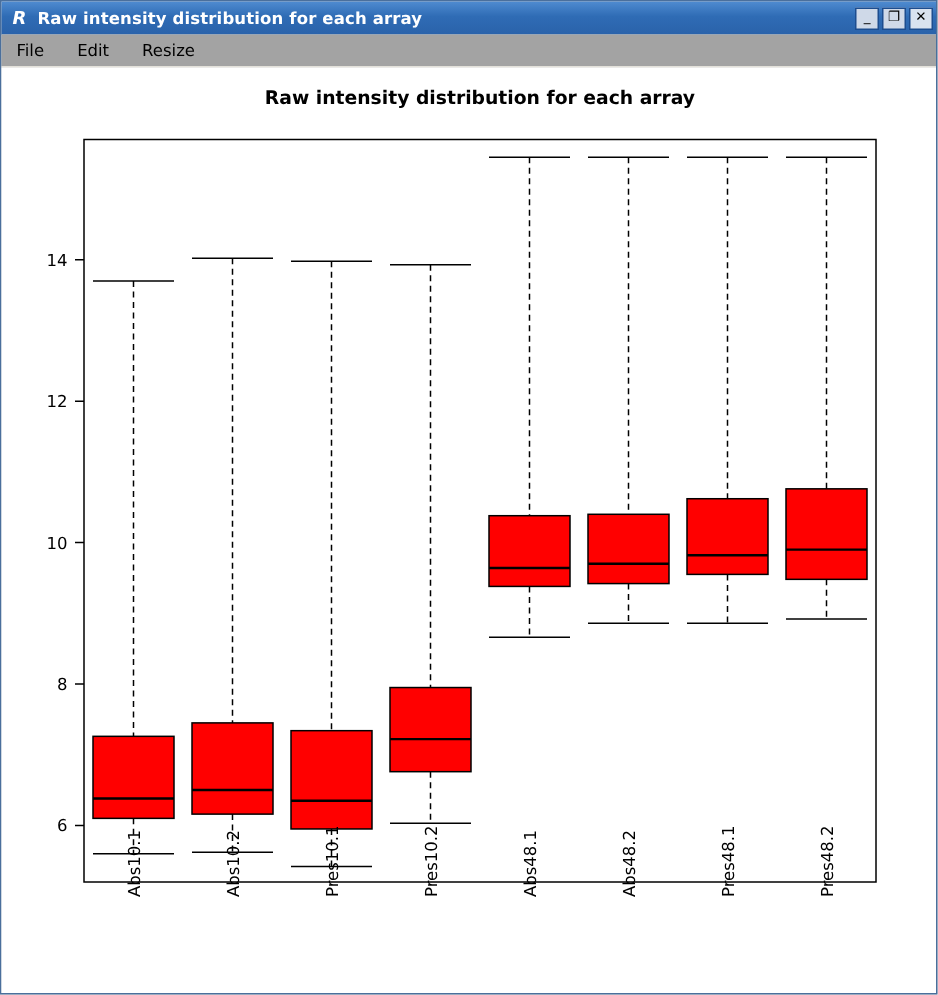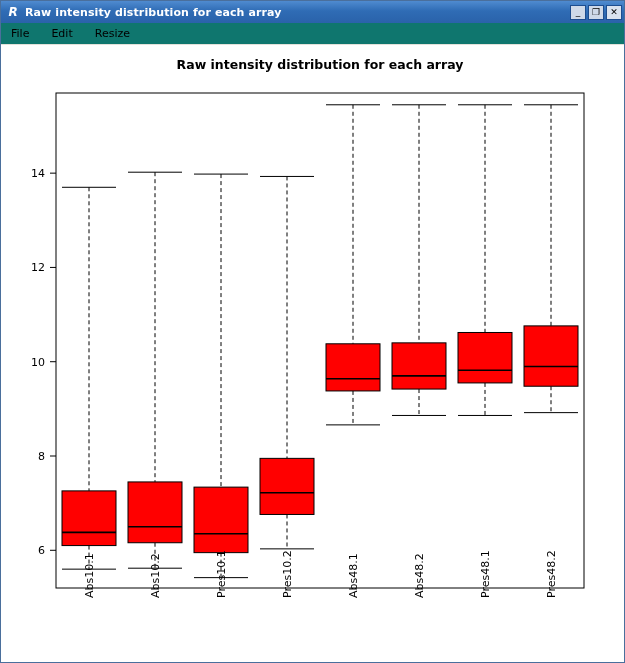--- a/index.html
+++ b/index.html
@@ -66,21 +66,21 @@
     line-height: 13px;
     text-align: center;
     color: #000;
     font-family: "DejaVu Sans", sans-serif;
   }
   .tbtn.close {
     background: #d9e2ef;
   }
   .menubar {
     height: 21px;
-    background: #0f766e;
+    background: #a3a3a3;
     border-bottom: 1px solid #e3e1da;
     display: flex;
     align-items: center;
     padding-left: 6px;
     gap: 14px;
   }
   .menu-item {
     font-size: 11px;
     color: #000;
     padding: 2px 4px;

